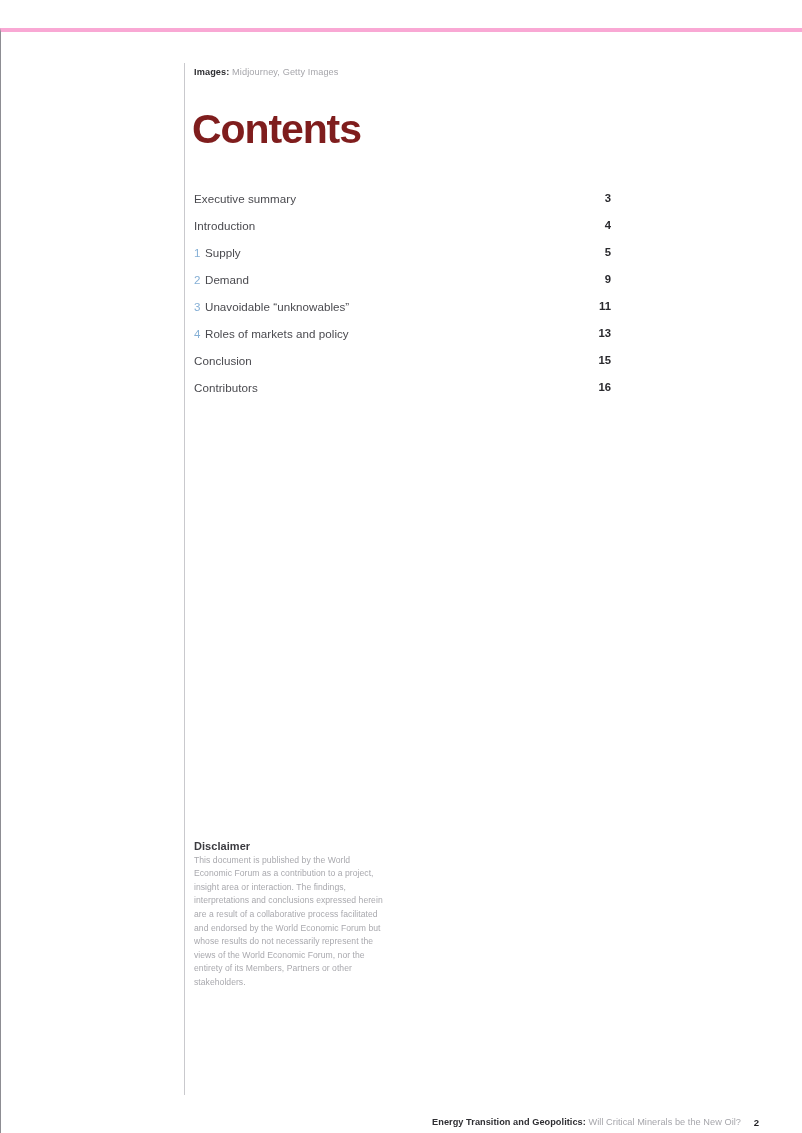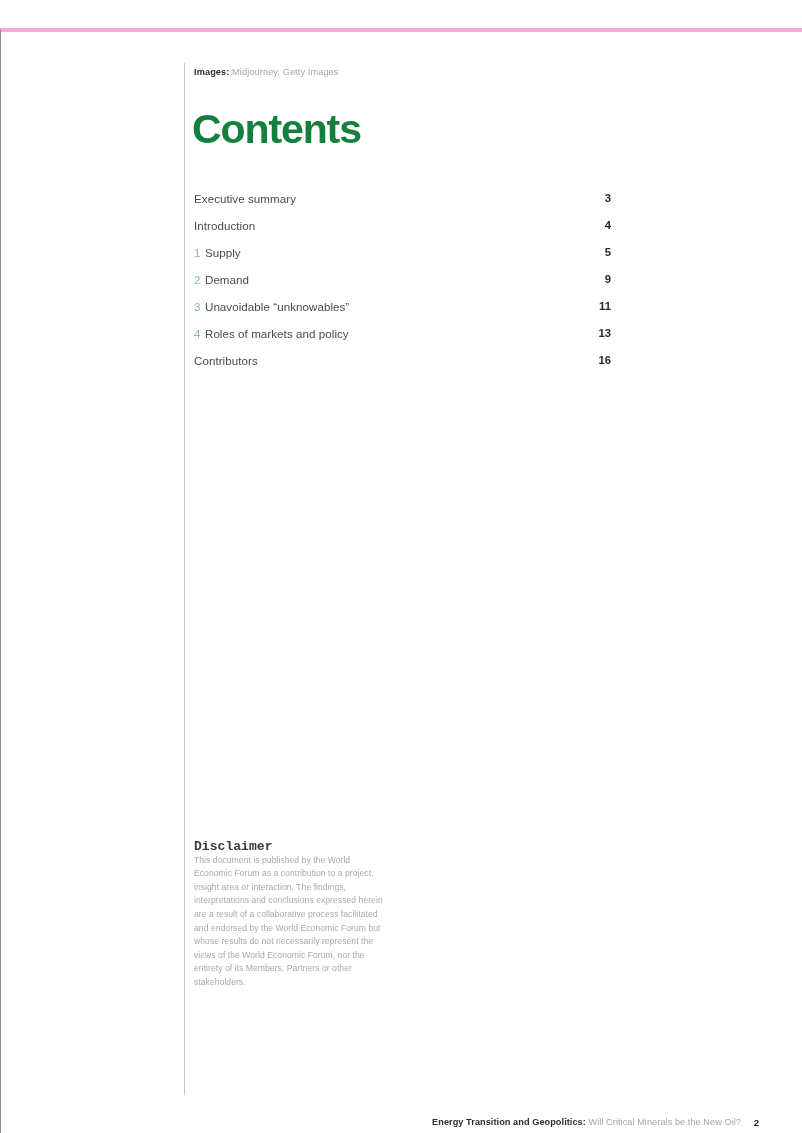--- a/index.html
+++ b/index.html
@@ -46,21 +46,21 @@
   .credit .v { color: #a6a6ab; }
 
   
   .title {
     position: absolute;
     left: 191px;
     top: 77px;
     font-size: 41px;
     font-weight: bold;
     letter-spacing: -1.1px;
-    color: #15803d;
+    color: #7f1d1d;
     line-height: 1;
     text-align: right;
   }
 
   
   .toc {
     position: absolute;
     left: 193px;
     top: 160px;
     width: 417px;
@@ -94,26 +94,25 @@
   }
 
   
   .disclaimer {
     position: absolute;
     left: 193px;
     top: 808px;
     width: 194px;
   }
   .disc-h {
-    font-size: 13px;
+    font-size: 11px;
     font-weight: bold;
     color: #3b3b40;
     line-height: 13.6px;
     letter-spacing: .05px;
-    font-family: Liberation Mono, monospace;
   }
   .disc-p {
     font-size: 8.6px;
     color: #a9a9ae;
     line-height: 13.6px;
     letter-spacing: .04px;
   }
   .disc-p.second { margin-top: 13.3px; }
 
   
@@ -186,20 +185,24 @@
       <span class="toc-label">Unavoidable “unknowables”</span>
       <span class="toc-page">11</span>
     </div>
 
     <div class="toc-row">
       <span class="toc-num">4</span>
       <span class="toc-label">Roles of markets and policy</span>
       <span class="toc-page">13</span>
     </div>
 
+    <div class="toc-row">
+      <span class="toc-label">Conclusion</span>
+      <span class="toc-page">15</span>
+    </div>
 
     <div class="toc-row">
       <span class="toc-label">Contributors</span>
       <span class="toc-page">16</span>
     </div>
 
 
   </div>
 
   <div class="disclaimer">

